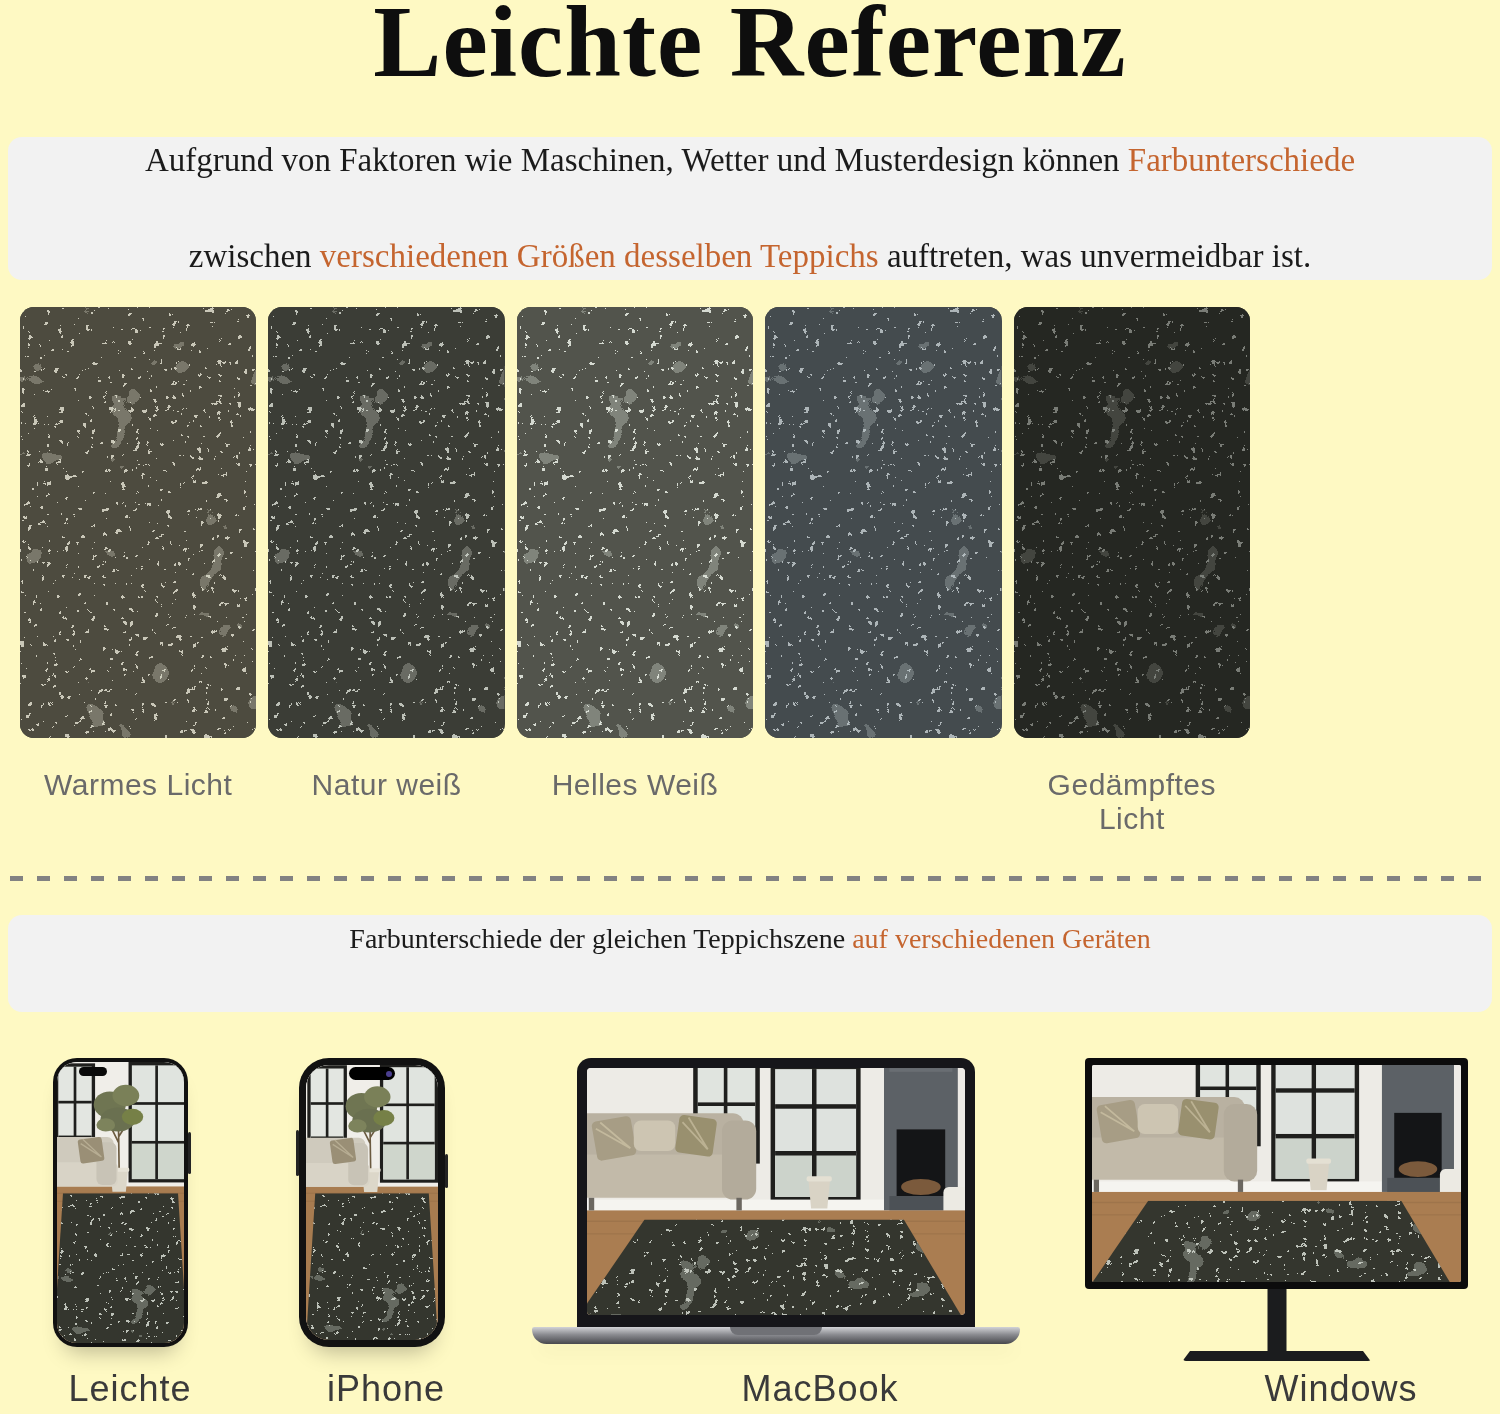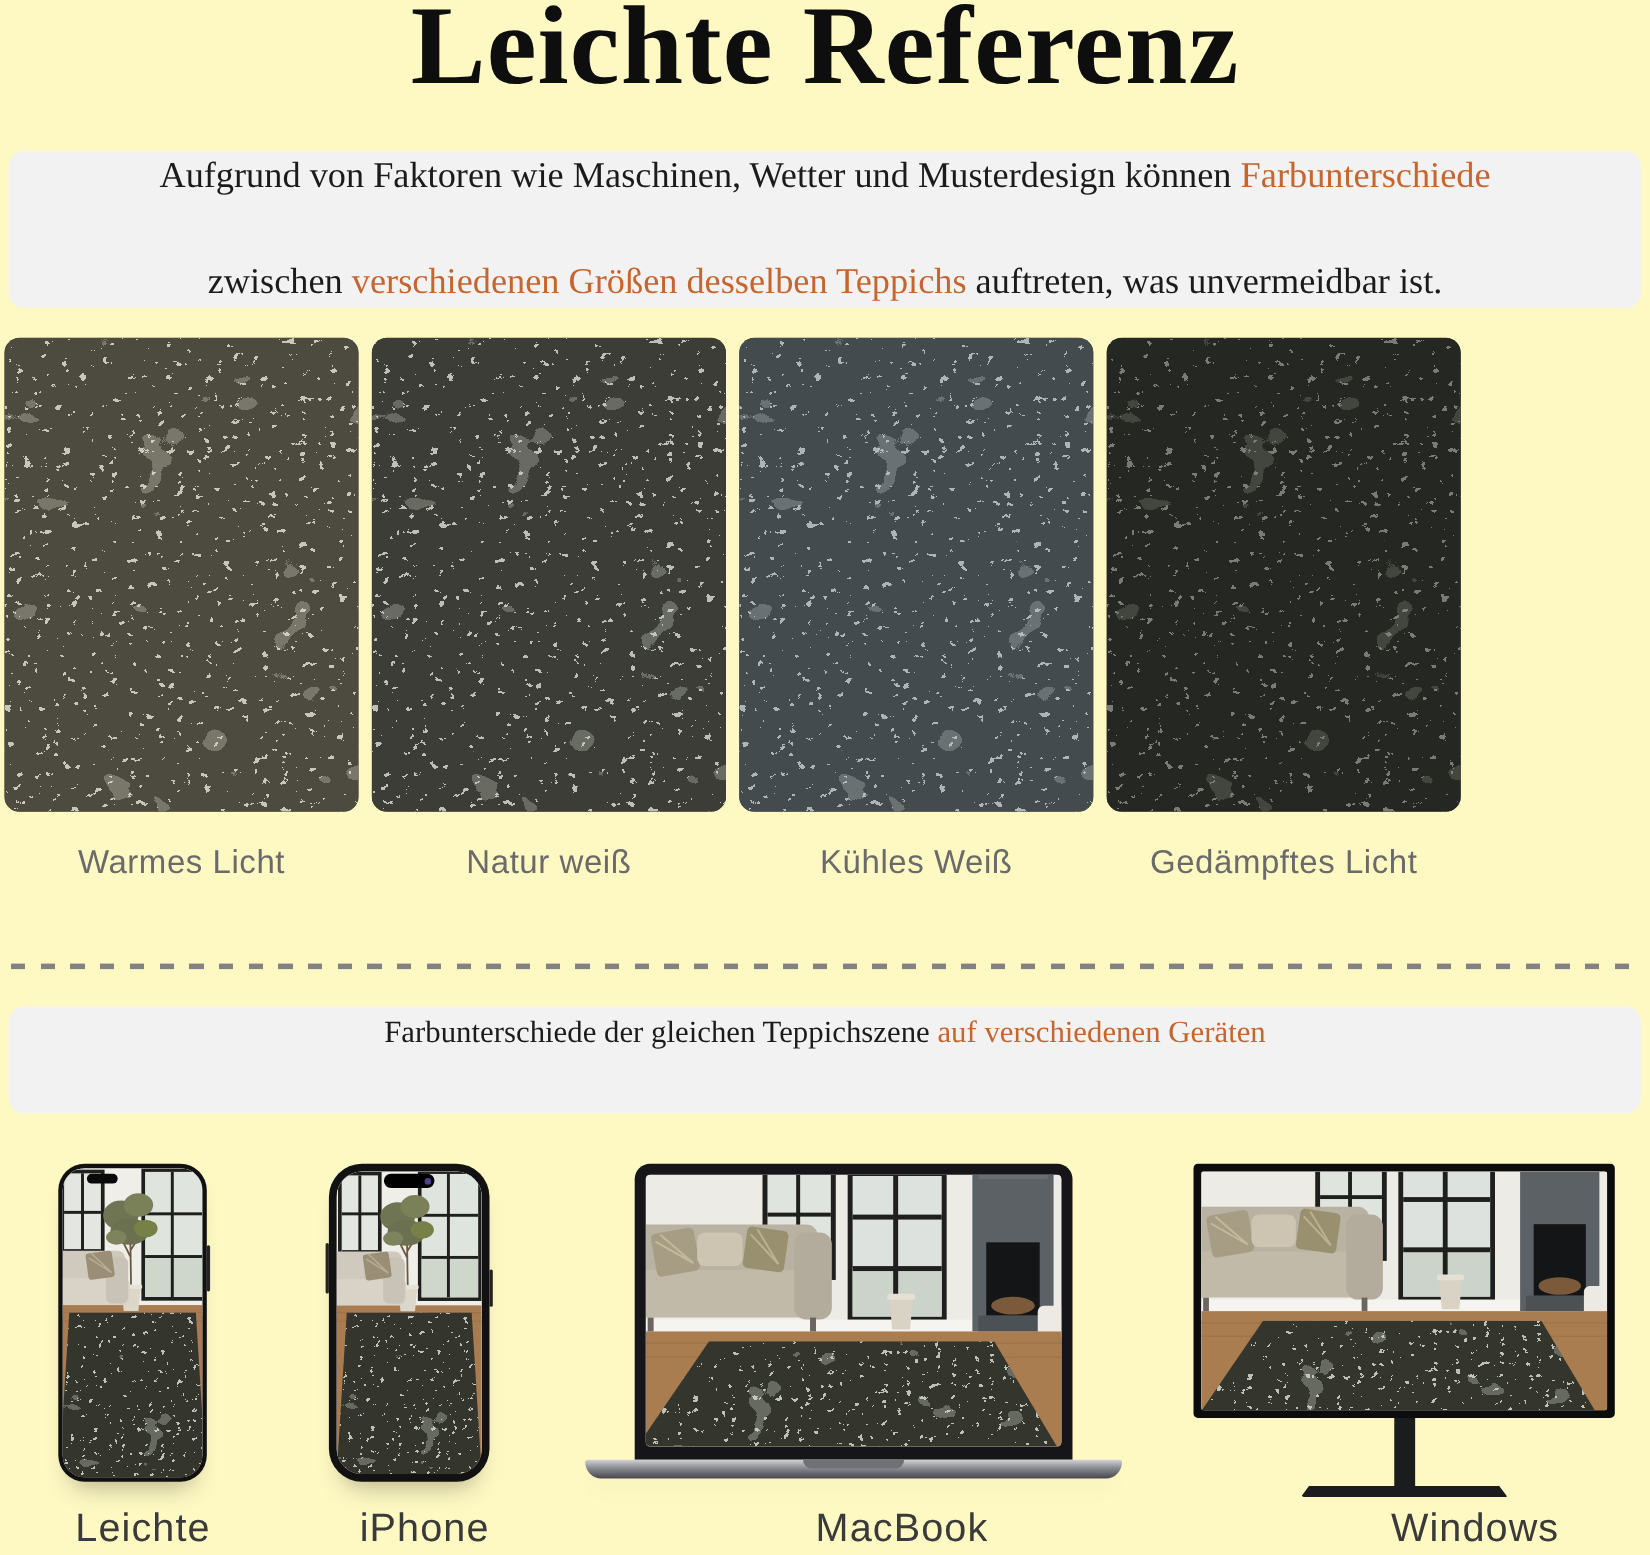--- a/index.html
+++ b/index.html
@@ -15,21 +15,21 @@
   .panel{position:absolute;left:8px;width:1484px;background:#f2f2f2;border-radius:14px;
          box-sizing:border-box;display:flex;flex-direction:column;justify-content:space-between;
          text-align:center;}
   .note1{top:137px;height:143px;}
   .note2{top:915px;height:97px;}
   .panel .line{margin:0;font-size:33px;line-height:47px;color:#1b1b1b;}
   .note2 .line{font-size:28px;}
   .or{color:#c5652f;}
 
   
-  .swatches{position:absolute;left:4px;top:307px;width:1324px;display:flex;gap:12px;}
+  .swatches{position:absolute;left:20px;top:307px;width:1230px;display:flex;gap:12px;}
   .col{flex:1;margin:0;}
   .swatch{position:relative;height:431px;border-radius:14px;overflow:hidden;background:#383a32;}
   .swatch svg{position:absolute;inset:0;width:100%;height:100%;display:block;}
   .tint{position:absolute;inset:0;}
   .s1 svg{filter:sepia(.10) brightness(1.02);}
   .s1 .tint{background:rgba(233,216,172,.10);}
   .s2 .tint{background:rgba(255,255,255,.02);}
   .s3 svg{filter:brightness(1.12);}
   .s3 .tint{background:rgba(255,255,255,.10);}
   .s4 svg{filter:saturate(.85) brightness(1.0);}
@@ -265,27 +265,35 @@
     <figure class="col">
       <div class="swatch s2">
         <svg viewBox="0 0 290 430" preserveAspectRatio="none">
             <use href="#rug-texture"></use>
           </svg>
         <div class="tint"></div>
       </div>
       <figcaption>Natur weiß</figcaption>
     </figure>
     <figure class="col">
+      <div class="swatch s3">
+        <svg viewBox="0 0 290 430" preserveAspectRatio="none">
+            <use href="#rug-texture"></use>
+          </svg>
+        <div class="tint"></div>
+      </div>
+      <figcaption>Helles Weiß</figcaption>
+    </figure>
+    <figure class="col">
       <div class="swatch s4">
         <svg viewBox="0 0 290 430" preserveAspectRatio="none">
             <use href="#rug-texture"></use>
           </svg>
         <div class="tint"></div>
       </div>
-      <figcaption>Kühles Weiß</figcaption>
     </figure>
     <figure class="col">
       <div class="swatch s5">
         <svg viewBox="0 0 290 430" preserveAspectRatio="none">
             <use href="#rug-texture"></use>
           </svg>
         <div class="tint"></div>
       </div>
       <figcaption>Gedämpftes Licht</figcaption>
     </figure>

